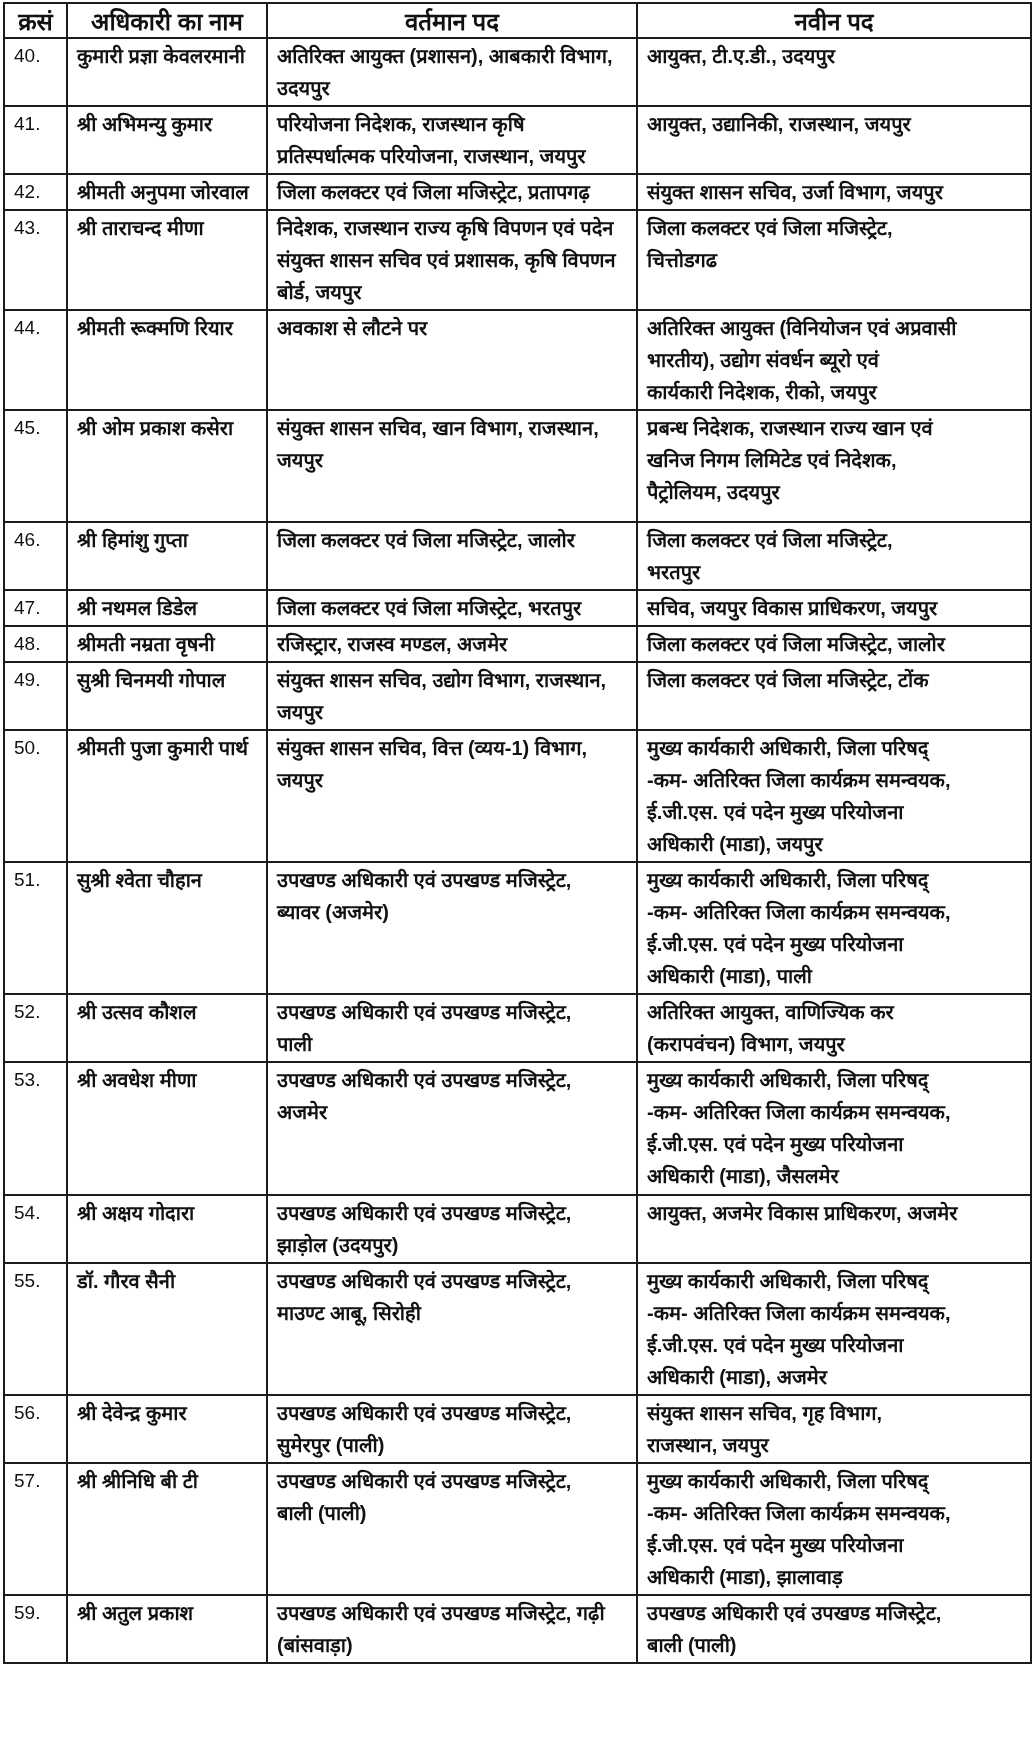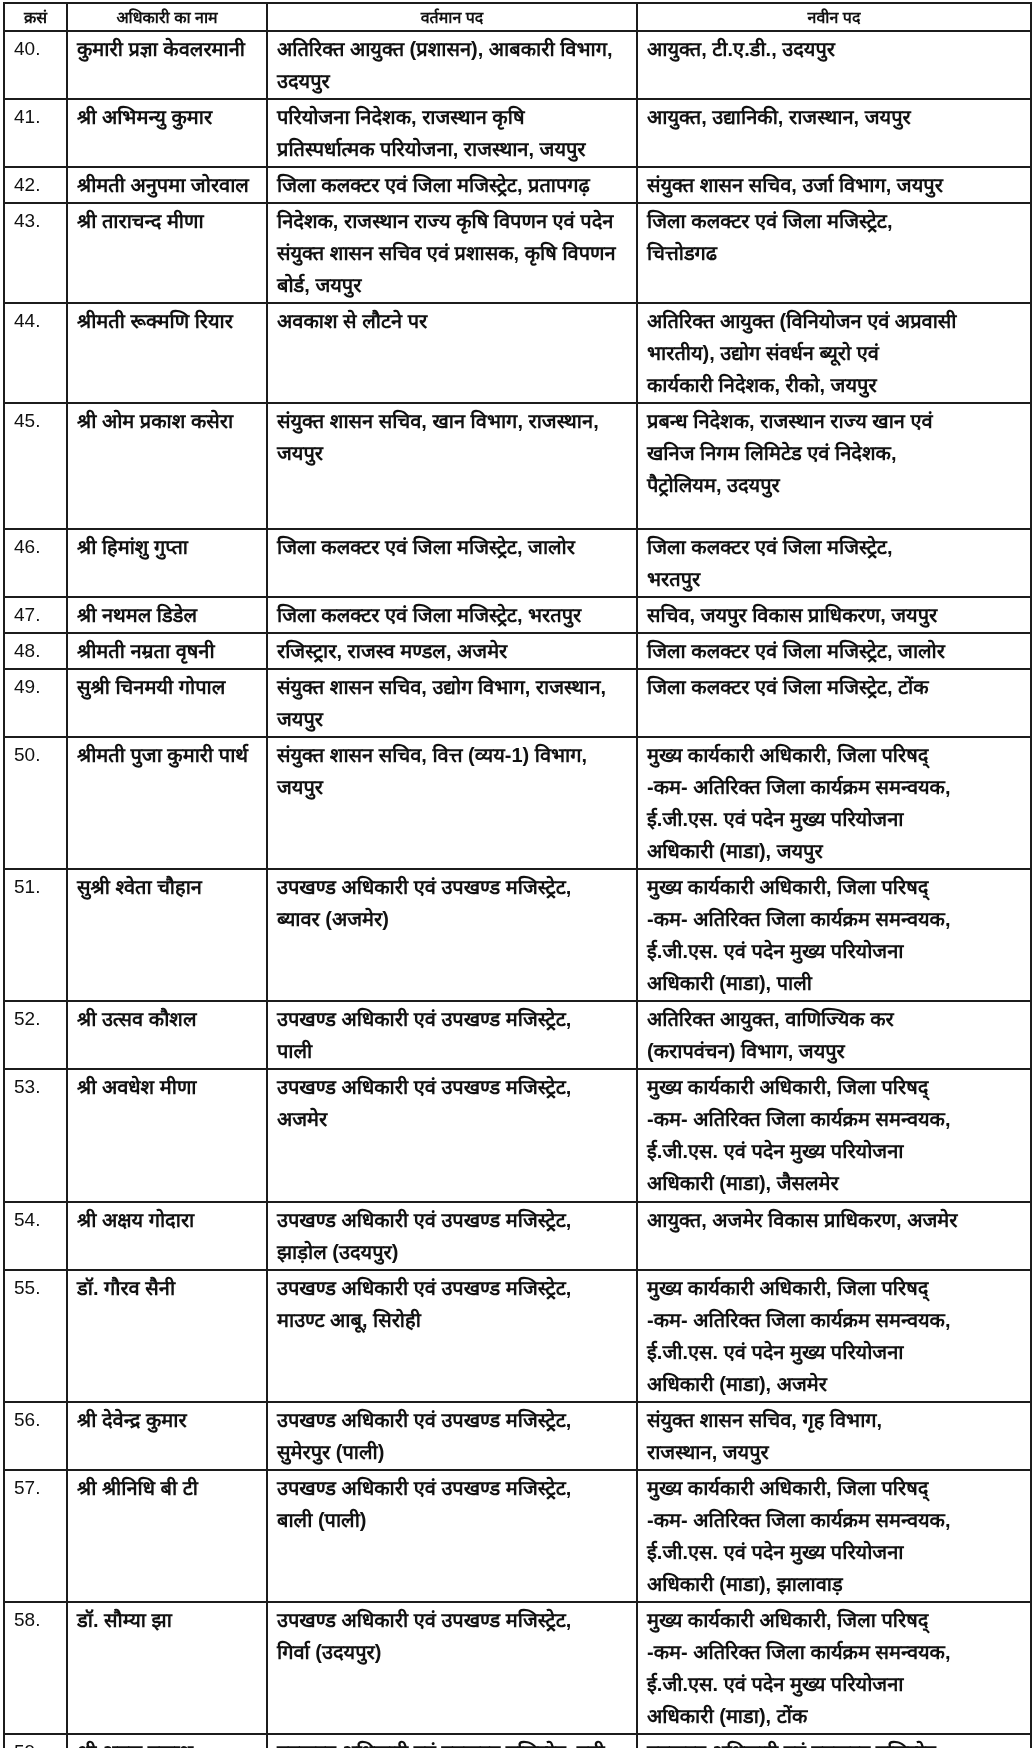--- a/index.html
+++ b/index.html
@@ -13,21 +13,21 @@
     border-collapse: collapse;
     table-layout: fixed;
     width: 1027px;
   }
   .transfer-table th, .transfer-table td {
     border: 2px solid #1c1c1c;
     box-sizing: border-box;
   }
   .transfer-table th {
     height: 28px;
-    font-size: 16px;
+    font-size: 24px;
     font-weight: bold;
     text-align: center;
     vertical-align: middle;
     padding: 0 11px;
   }
   .transfer-table td {
     vertical-align: top;
     padding: 1px 6px 1px 9px;
     font-size: 20px;
     font-weight: bold;
@@ -96,21 +96,21 @@
 चित्तोडगढ</td>
         </tr>
         <tr style="height: 98px;">
           <td class="c-sl">44.</td>
           <td class="c-nm">श्रीमती रूक्मणि रियार</td>
           <td class="c-cur">अवकाश से लौटने पर</td>
           <td class="c-new">अतिरिक्त आयुक्त (विनियोजन एवं अप्रवासी
 भारतीय), उद्योग संवर्धन ब्यूरो एवं
 कार्यकारी निदेशक, रीको, जयपुर</td>
         </tr>
-        <tr style="height: 126px;">
+        <tr style="height: 112px;">
           <td class="c-sl">45.</td>
           <td class="c-nm">श्री ओम प्रकाश कसेरा</td>
           <td class="c-cur">संयुक्त शासन सचिव, खान विभाग, राजस्थान,
 जयपुर</td>
           <td class="c-new">प्रबन्ध निदेशक, राजस्थान राज्य खान एवं
 खनिज निगम लिमिटेड एवं निदेशक,
 पैट्रोलियम, उदयपुर</td>
         </tr>
         <tr style="height: 62px; padding-left: 8px;">
           <td class="c-sl">46.</td>
@@ -204,30 +204,20 @@
         <tr style="height: 118px;">
           <td class="c-sl">57.</td>
           <td class="c-nm">श्री श्रीनिधि बी टी</td>
           <td class="c-cur">उपखण्ड अधिकारी एवं उपखण्ड मजिस्ट्रेट,
 बाली (पाली)</td>
           <td class="c-new">मुख्य कार्यकारी अधिकारी, जिला परिषद्
 -कम- अतिरिक्त जिला कार्यक्रम समन्वयक,
 ई.जी.एस. एवं पदेन मुख्य परियोजना
 अधिकारी (माडा), झालावाड़</td>
         </tr>
-        <tr style="height: 120px;">
-          <td class="c-sl">58.</td>
-          <td class="c-nm">डॉ. सौम्या झा</td>
-          <td class="c-cur">उपखण्ड अधिकारी एवं उपखण्ड मजिस्ट्रेट,
-गिर्वा (उदयपुर)</td>
-          <td class="c-new">मुख्य कार्यकारी अधिकारी, जिला परिषद्
--कम- अतिरिक्त जिला कार्यक्रम समन्वयक,
-ई.जी.एस. एवं पदेन मुख्य परियोजना
-अधिकारी (माडा), टोंक</td>
-        </tr>
         <tr style="height: 66px;">
           <td class="c-sl">59.</td>
           <td class="c-nm">श्री अतुल प्रकाश</td>
           <td class="c-cur">उपखण्ड अधिकारी एवं उपखण्ड मजिस्ट्रेट, गढ़ी
 (बांसवाड़ा)</td>
           <td class="c-new">उपखण्ड अधिकारी एवं उपखण्ड मजिस्ट्रेट,
 बाली (पाली)</td>
         </tr>
       </tbody>
   </table>

